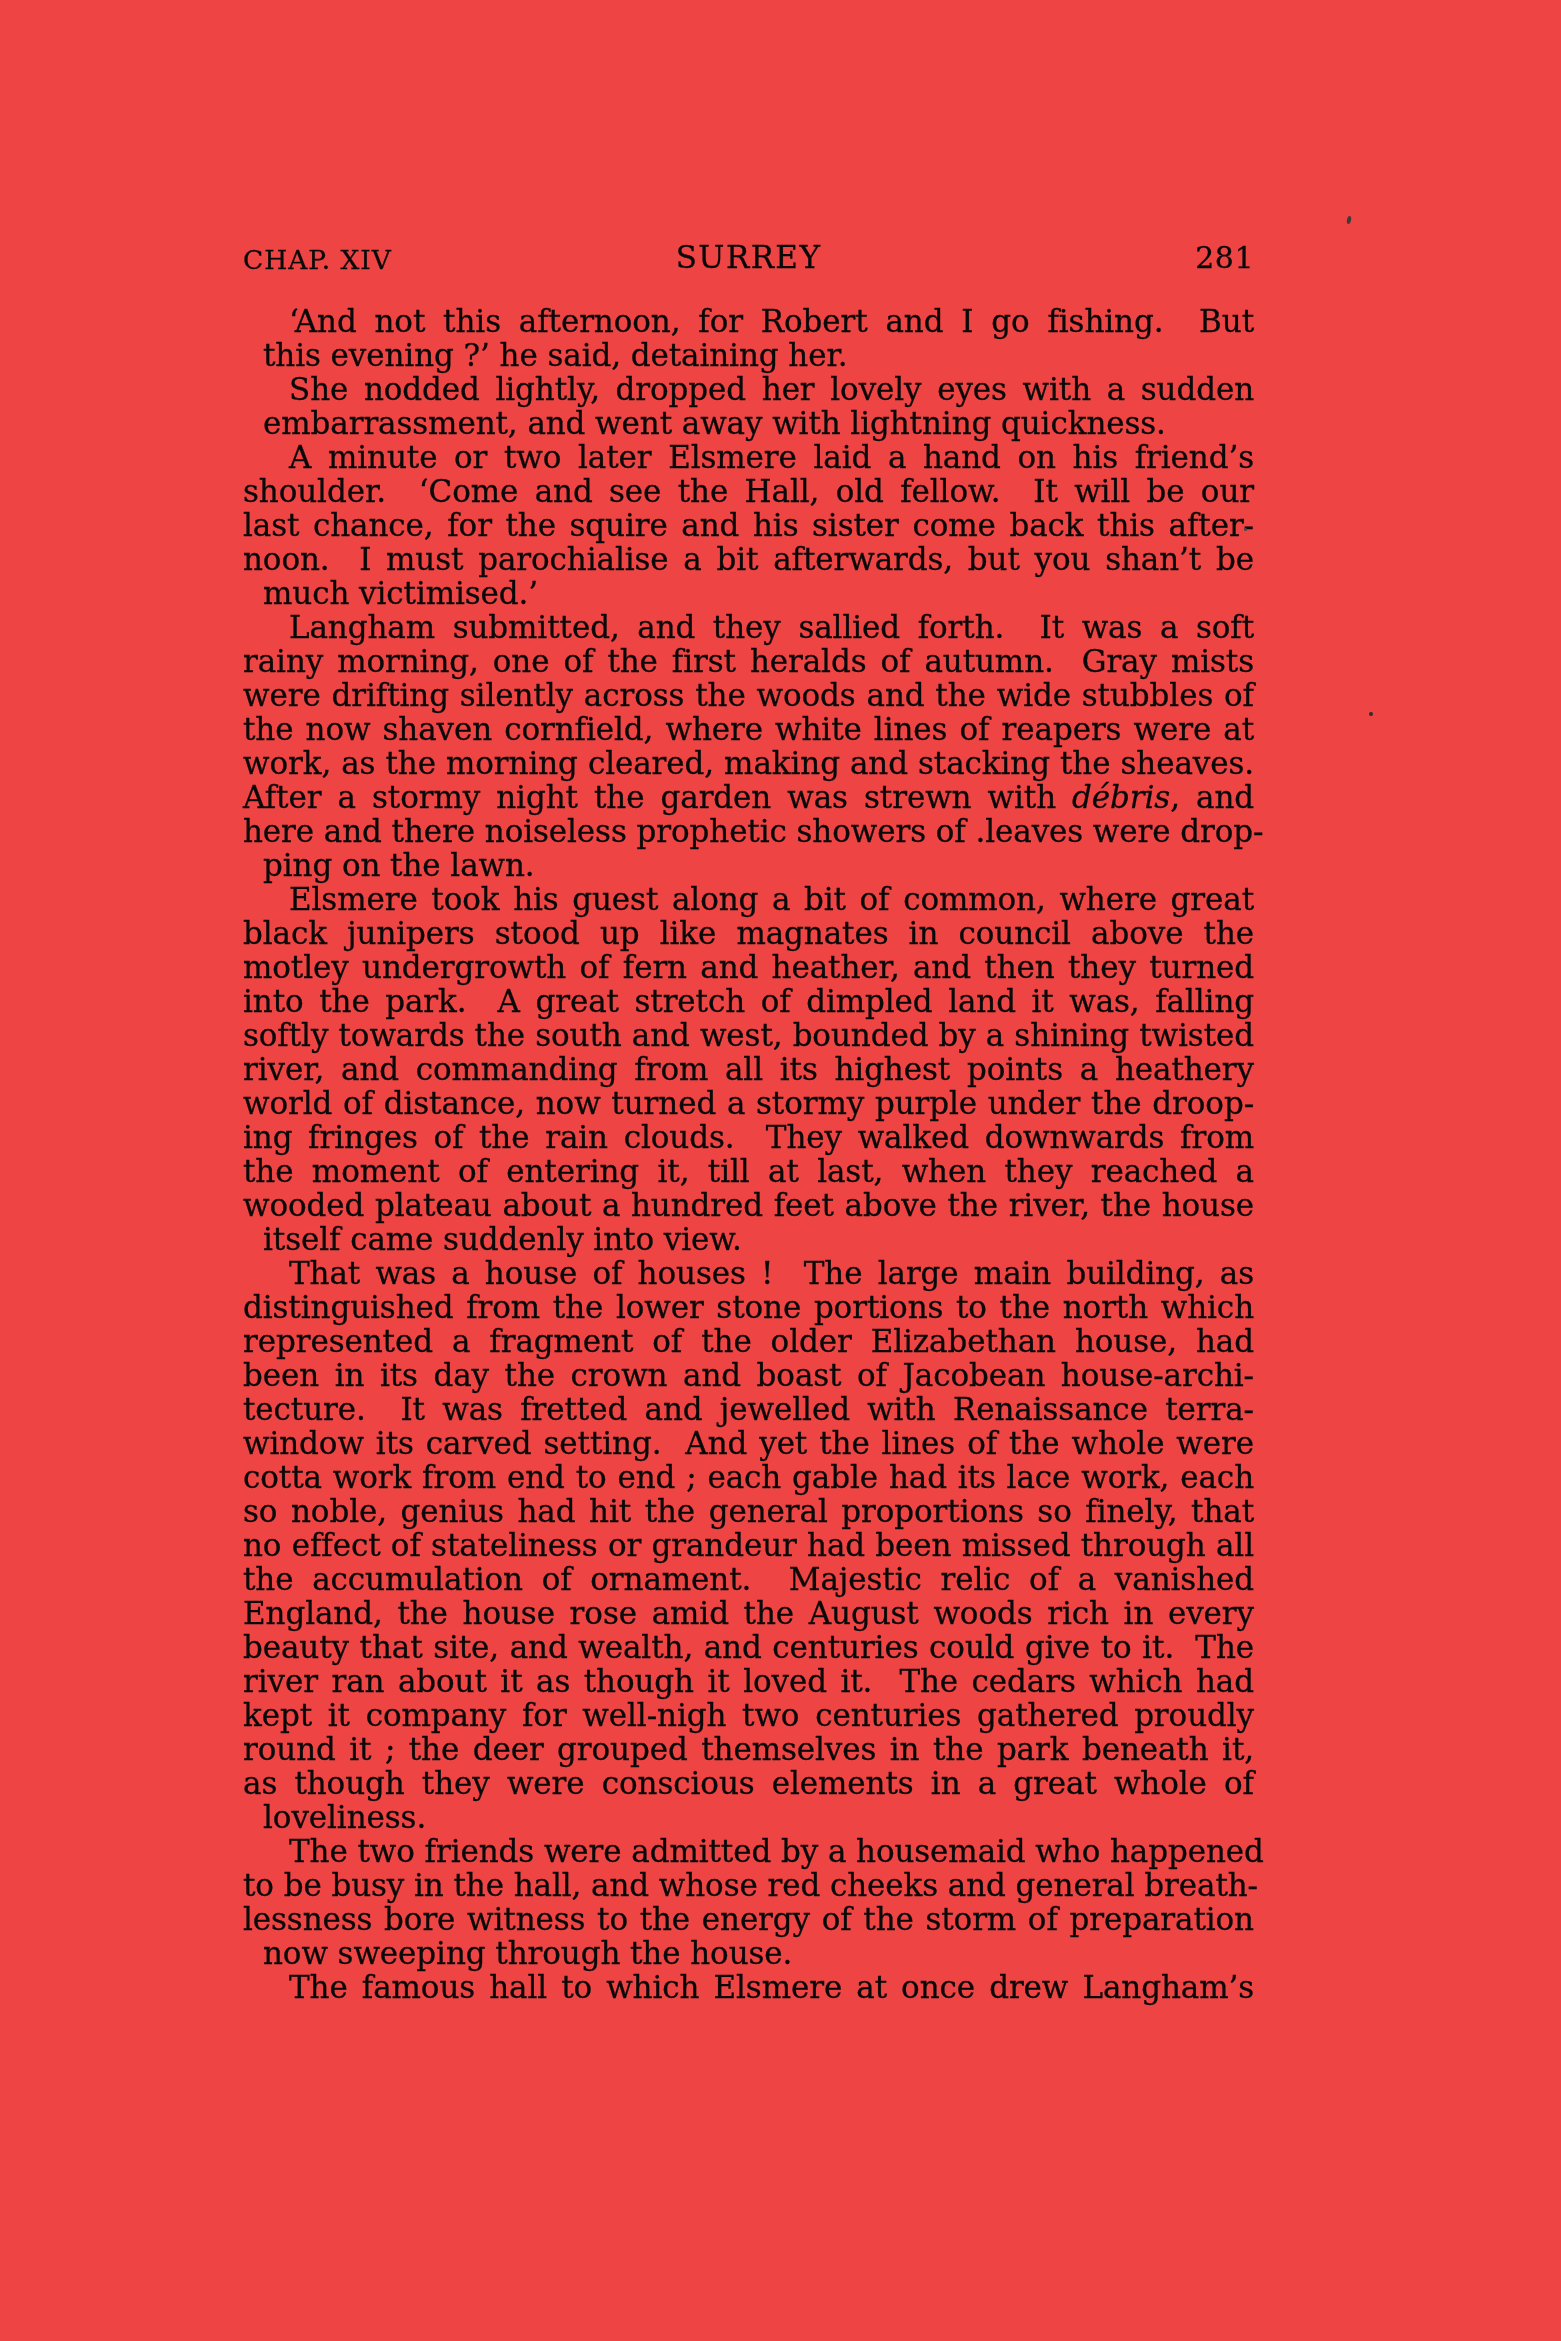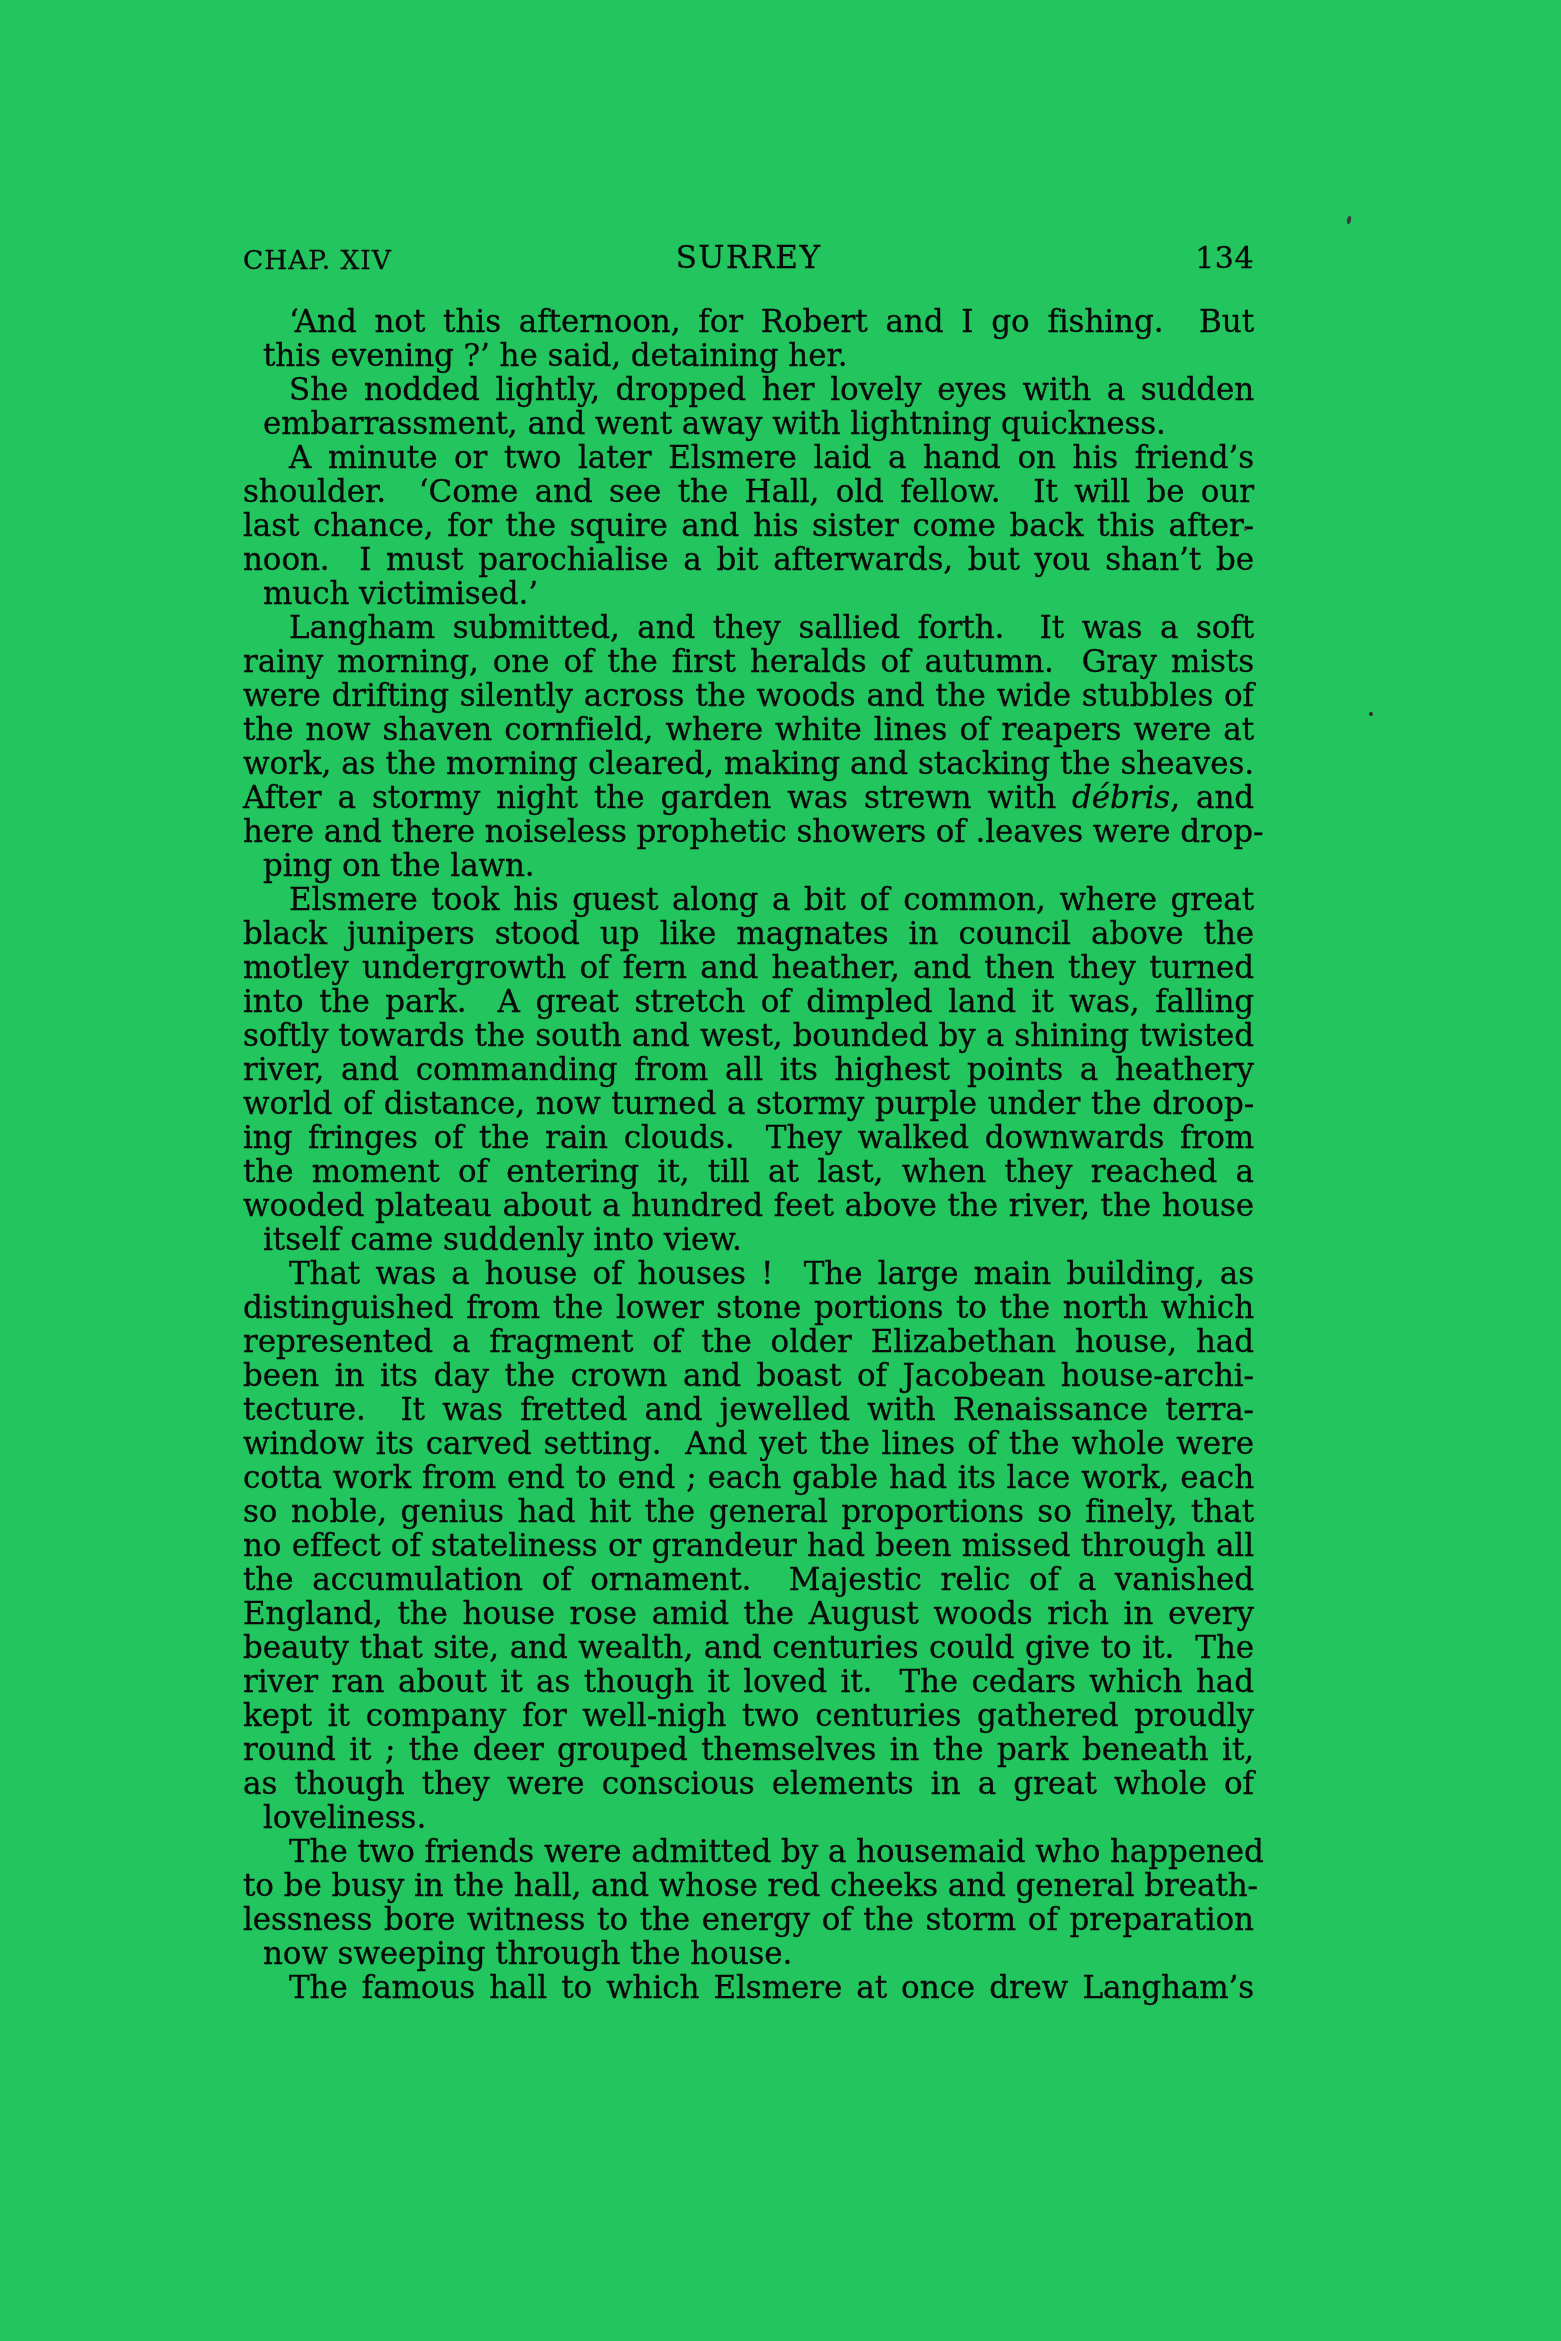--- a/index.html
+++ b/index.html
@@ -45,26 +45,26 @@
   .line.pend { text-align-last: left; margin-left: 20px; }
   .line.ind  { text-indent: 46px; }
   .it { font-style: italic; }
 
   
   .speck { position: absolute; border-radius: 50%; }
 </style>
 </head>
 <body>
 
-<div class="page" style="background: #22c55e; color: rgb(10, 10, 10);">
+<div class="page" style="background: #ef4444; color: rgb(10, 10, 10);">
 
   <div class="running-head">
     <span class="chapter">CHAP. XIV</span>
     <span class="title">SURREY</span>
-    <span class="pagenum">134</span>
+    <span class="pagenum">281</span>
   </div>
 
   <div class="page-text">
       <div>
         <div class="line ind">‘And not this afternoon, for Robert and I go fishing.&nbsp; But</div>
         <div class="line pend">this evening&nbsp;?’ he said, detaining her.</div>
       </div>
       <div>
         <div class="line ind">She nodded lightly, dropped her lovely eyes with a sudden</div>
         <div class="line pend">embarrassment, and went away with lightning quickness.</div>

